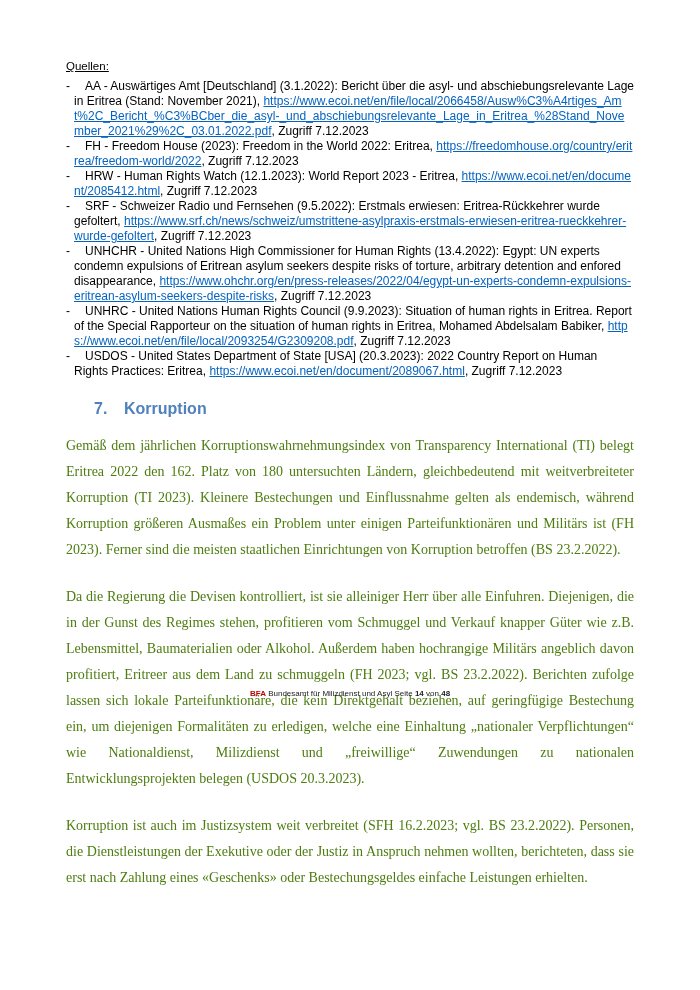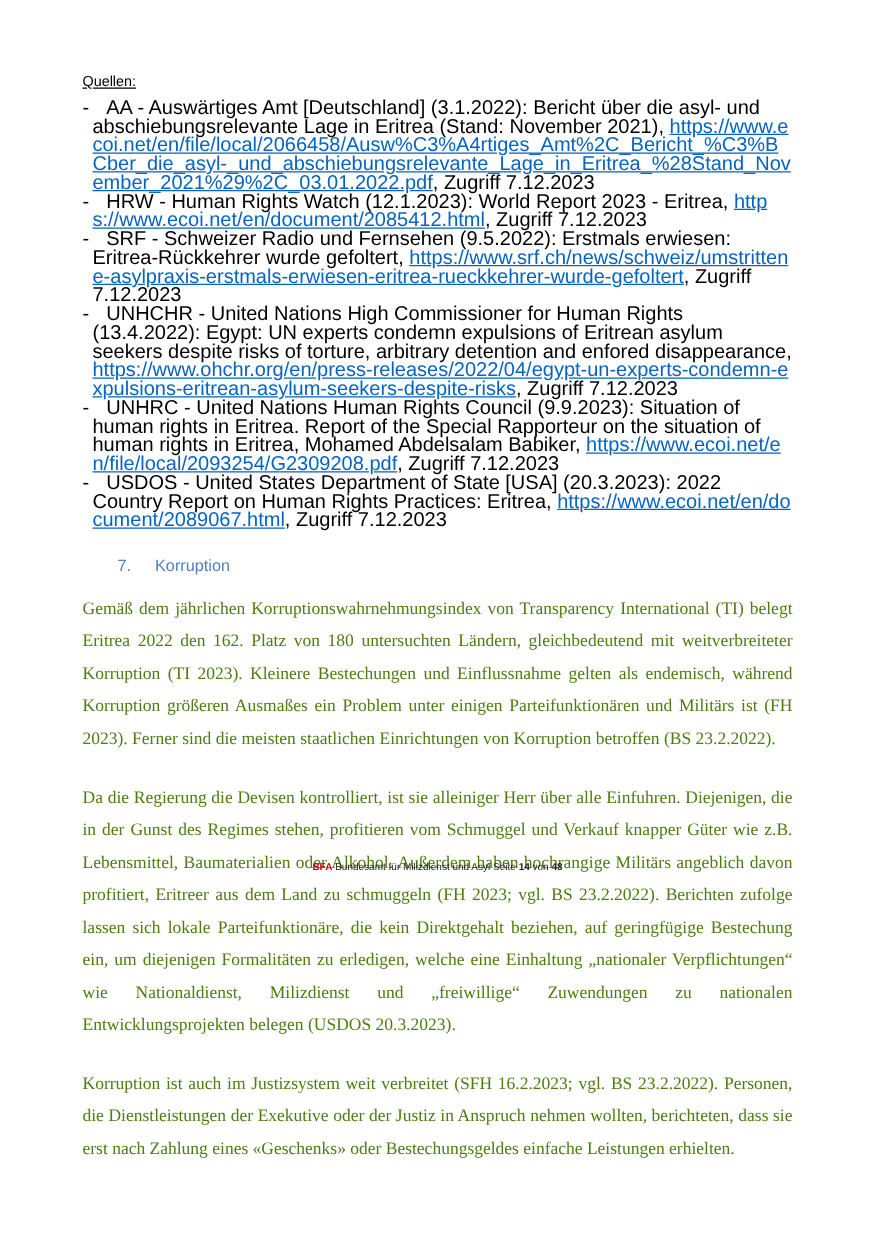--- a/index.html
+++ b/index.html
@@ -18,21 +18,21 @@
   }
   
   .sources-title {
     font-size: 11.5px;
     font-weight: normal;
     text-decoration: underline;
     margin-bottom: 7px;
   }
   .source-list {
     list-style: none;
-    font-size: 16px;
+    font-size: 12px;
     line-height: 15px;
   }
   .src-item {
     padding-left: 8px;
     text-indent: -8px;
   }
   .bullet {
     display: inline-block;
     width: 19px;
     text-indent: 0;
@@ -40,22 +40,22 @@
   .src-link {
     color: var(--link-blue, #0563c1);
     text-decoration: underline;
     word-break: break-all;
     overflow-wrap: anywhere;
     cursor: pointer;
   }
   
   .section-heading {
     color: var(--heading-blue, #4f81bd);
-    font-size: 13px;
-    font-weight: normal;
+    font-size: 16px;
+    font-weight: bold;
     margin: 21px 0 15px 0;
     padding-left: 28px;
   }
   .section-number {
     display: inline-block;
     width: 30px;
   }
   
   .body-text p {
     font-size: 14px;
@@ -84,20 +84,21 @@
 </style>
 </head>
 <body>
 
 <div class="page">
 
   <div class="sources-title">Quellen:</div>
 
   <ul class="source-list">
     <li class="src-item"><span class="bullet">-</span><span>AA - Auswärtiges Amt [Deutschland] (3.1.2022): Bericht über die asyl- und abschiebungsrelevante Lage in Eritrea (Stand: November 2021), </span><a class="src-link" href="#">https://www.ecoi.net/en/file/local/2066458/Ausw%C3%A4rtiges_Amt%2C_Bericht_%C3%BCber_die_asyl-_und_abschiebungsrelevante_Lage_in_Eritrea_%28Stand_November_2021%29%2C_03.01.2022.pdf</a><span>, Zugriff 7.12.2023</span></li>
+    <li class="src-item"><span class="bullet">-</span><span>FH - Freedom House (2023): Freedom in the World 2022: Eritrea, </span><a class="src-link" href="#">https://freedomhouse.org/country/eritrea/freedom-world/2022</a><span>, Zugriff 7.12.2023</span></li>
     <li class="src-item"><span class="bullet">-</span><span>HRW - Human Rights Watch (12.1.2023): World Report 2023 - Eritrea, </span><a class="src-link" href="#">https://www.ecoi.net/en/document/2085412.html</a><span>, Zugriff 7.12.2023</span></li>
     <li class="src-item"><span class="bullet">-</span><span>SRF - Schweizer Radio und Fernsehen (9.5.2022): Erstmals erwiesen: Eritrea-Rückkehrer wurde gefoltert, </span><a class="src-link" href="#">https://www.srf.ch/news/schweiz/umstrittene-asylpraxis-erstmals-erwiesen-eritrea-rueckkehrer-wurde-gefoltert</a><span>, Zugriff 7.12.2023</span></li>
     <li class="src-item"><span class="bullet">-</span><span>UNHCHR - United Nations High Commissioner for Human Rights (13.4.2022): Egypt: UN experts condemn expulsions of Eritrean asylum seekers despite risks of torture, arbitrary detention and enfored disappearance, </span><a class="src-link" href="#">https://www.ohchr.org/en/press-releases/2022/04/egypt-un-experts-condemn-expulsions-eritrean-asylum-seekers-despite-risks</a><span>, Zugriff 7.12.2023</span></li>
     <li class="src-item"><span class="bullet">-</span><span>UNHRC - United Nations Human Rights Council (9.9.2023): Situation of human rights in Eritrea. Report of the Special Rapporteur on the situation of human rights in Eritrea, Mohamed Abdelsalam Babiker, </span><a class="src-link" href="#">https://www.ecoi.net/en/file/local/2093254/G2309208.pdf</a><span>, Zugriff 7.12.2023</span></li>
     <li class="src-item"><span class="bullet">-</span><span>USDOS - United States Department of State [USA] (20.3.2023): 2022 Country Report on Human Rights Practices: Eritrea, </span><a class="src-link" href="#">https://www.ecoi.net/en/document/2089067.html</a><span>, Zugriff 7.12.2023</span></li>
   </ul>
 
   <h2 class="section-heading"><span class="section-number">7.</span><span>Korruption</span></h2>
 
   <div class="body-text">

